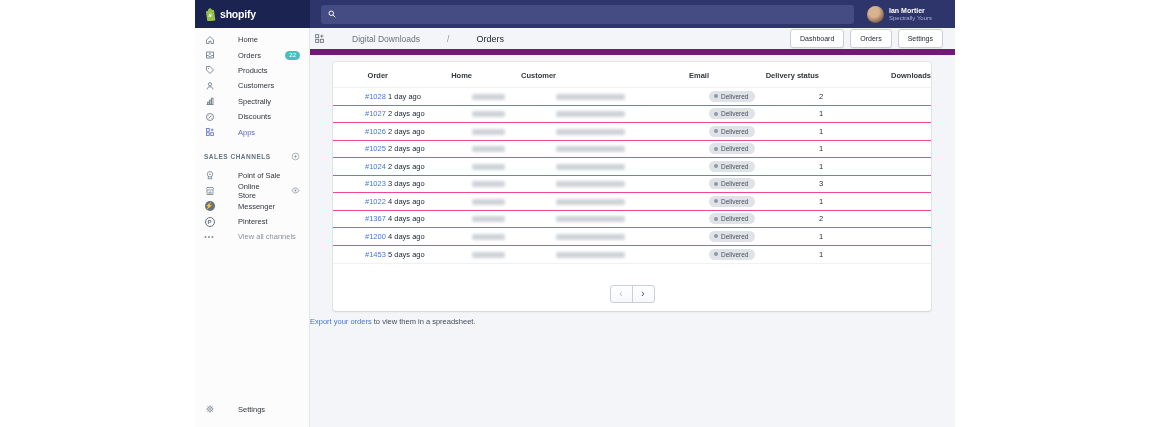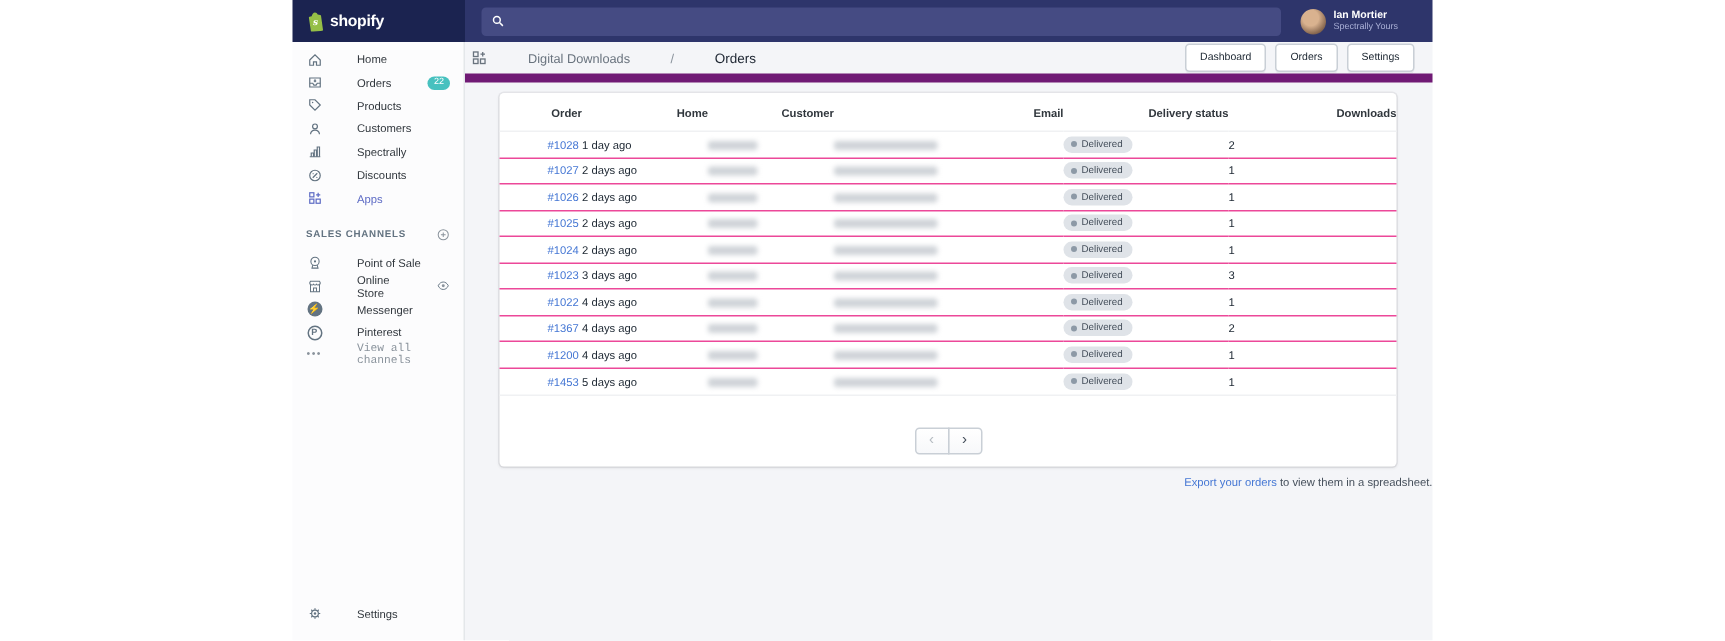--- a/index.html
+++ b/index.html
@@ -24,21 +24,21 @@
   .nav { padding-top:4px; }
   .nav-item { height:15.4px; display:flex; align-items:center; padding:0 9px; gap:23px; font-size:7.5px; color:#31373d; cursor:pointer; }
   .nav-item .ic { width:11px; height:11px; display:flex; align-items:center; justify-content:center; flex:0 0 11px; }
   .nav-item svg { stroke:#637381; fill:none; stroke-width:1.6; }
   .nav-item.accent { color:var(--accent-indigo,#5c6ac4); }
   .nav-item.accent svg { stroke:var(--accent-indigo,#5c6ac4); }
   .count-badge { margin-left:auto; background:var(--accent-teal,#47c1bf); color:#fff; font-size:6px; line-height:1; padding:1.5px 4px; border-radius:6px; }
   .section-head { margin-top:10px; height:14px; display:flex; align-items:center; padding:0 9px; }
   .section-title { font-size:6.5px; letter-spacing:0.5px; color:#637381; font-weight:700; }
   .section-head .plus { margin-left:auto; }
-  .dim { color:#8a939c;font-family:Liberation Mono, monospace; }
+  .dim { color:#8a939c; }
   .eye { margin-left:auto; }
   .settings-item { position:absolute; left:0; right:0; bottom:10px; }
 
   
   .main { position:absolute; top:28px; left:115px; right:0; bottom:0; background:#f4f5f8; }
   .crumb-bar { height:27px; display:flex; align-items:center; padding:0 12px 0 4px; border-bottom:6px solid #701a75;gap:22px; }
   .crumb-app { color:#69737e; font-size:8.5px; margin-left:5px; cursor:pointer; }
   .crumb-sep { color:#8a939c; font-size:8.5px; margin:0 5px; }
   .crumb-page { color:#1c2430; font-size:9px; }
   .hbuttons { margin-left:auto; display:flex; gap:6px; }
@@ -56,21 +56,21 @@
   .redact.customer { width:33px; }
   .redact.email { width:69px; }
   .status-badge { display:inline-flex; align-items:center; gap:3px; background:#dfe3e8; border-radius:8px; padding:2px 7px 2px 5px; font-size:6.5px; color:#454f5b; }
   .status-dot { width:4px; height:4px; border-radius:50%; background:#8d99a6; }
 
   .pagination { border-top:1px solid #f0f1f3; height:48.5px; display:flex; justify-content:center; align-items:flex-start; padding-top:21px; }
   .pgbtn { width:23px; height:18px; border:1px solid #c9cfd6; background:linear-gradient(#fff,#f7f8fa); display:flex; align-items:center; justify-content:center; font-size:10px; line-height:1; cursor:pointer; font-family:inherit; }
   .pgbtn.prev { border-radius:3px 0 0 3px; color:#b6bcc2; }
   .pgbtn.next { border-radius:0 3px 3px 0; color:#454f5b; margin-left:-1px; }
 
-  .export-note { margin-top:6px; text-align:right; font-size:7.5px; color:#454f5b; }
+  .export-note { margin-top:6px; text-align:left; font-size:7.5px; color:#454f5b; }
   .export-note a { color:var(--link-blue,#4577d4); text-decoration:none; cursor:pointer; }
 
   .chan svg { stroke-width:1.4; }
   .filled-circle { width:10px; height:10px; border-radius:50%; background:#637381; color:#fff; font-size:6.5px; display:flex; align-items:center; justify-content:center; font-weight:700; }
   .ring-circle { width:10px; height:10px; border-radius:50%; border:1.2px solid #637381; color:#637381; font-size:6px; display:flex; align-items:center; justify-content:center; font-weight:700; }
   .dots { color:#8a939c; font-size:7px; letter-spacing:1px; }
 </style>
 </head>
 <body>
 

